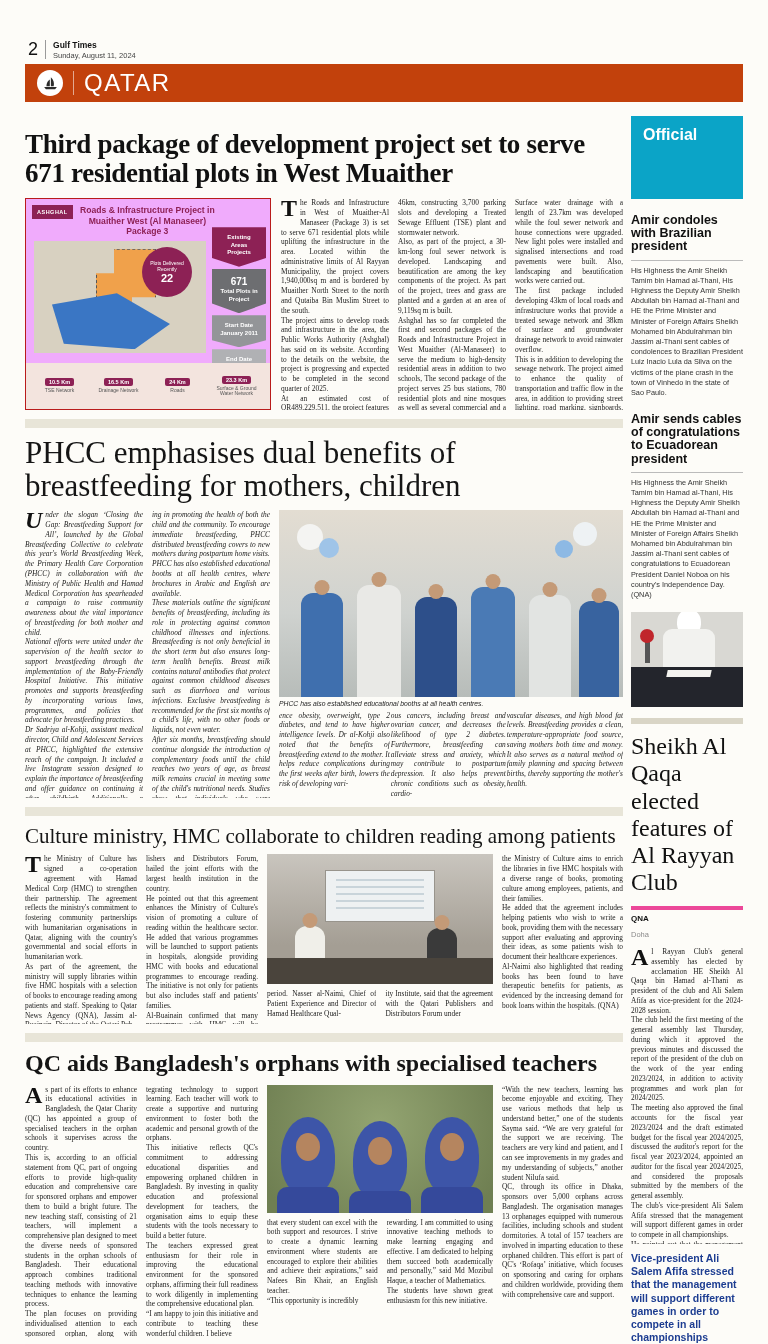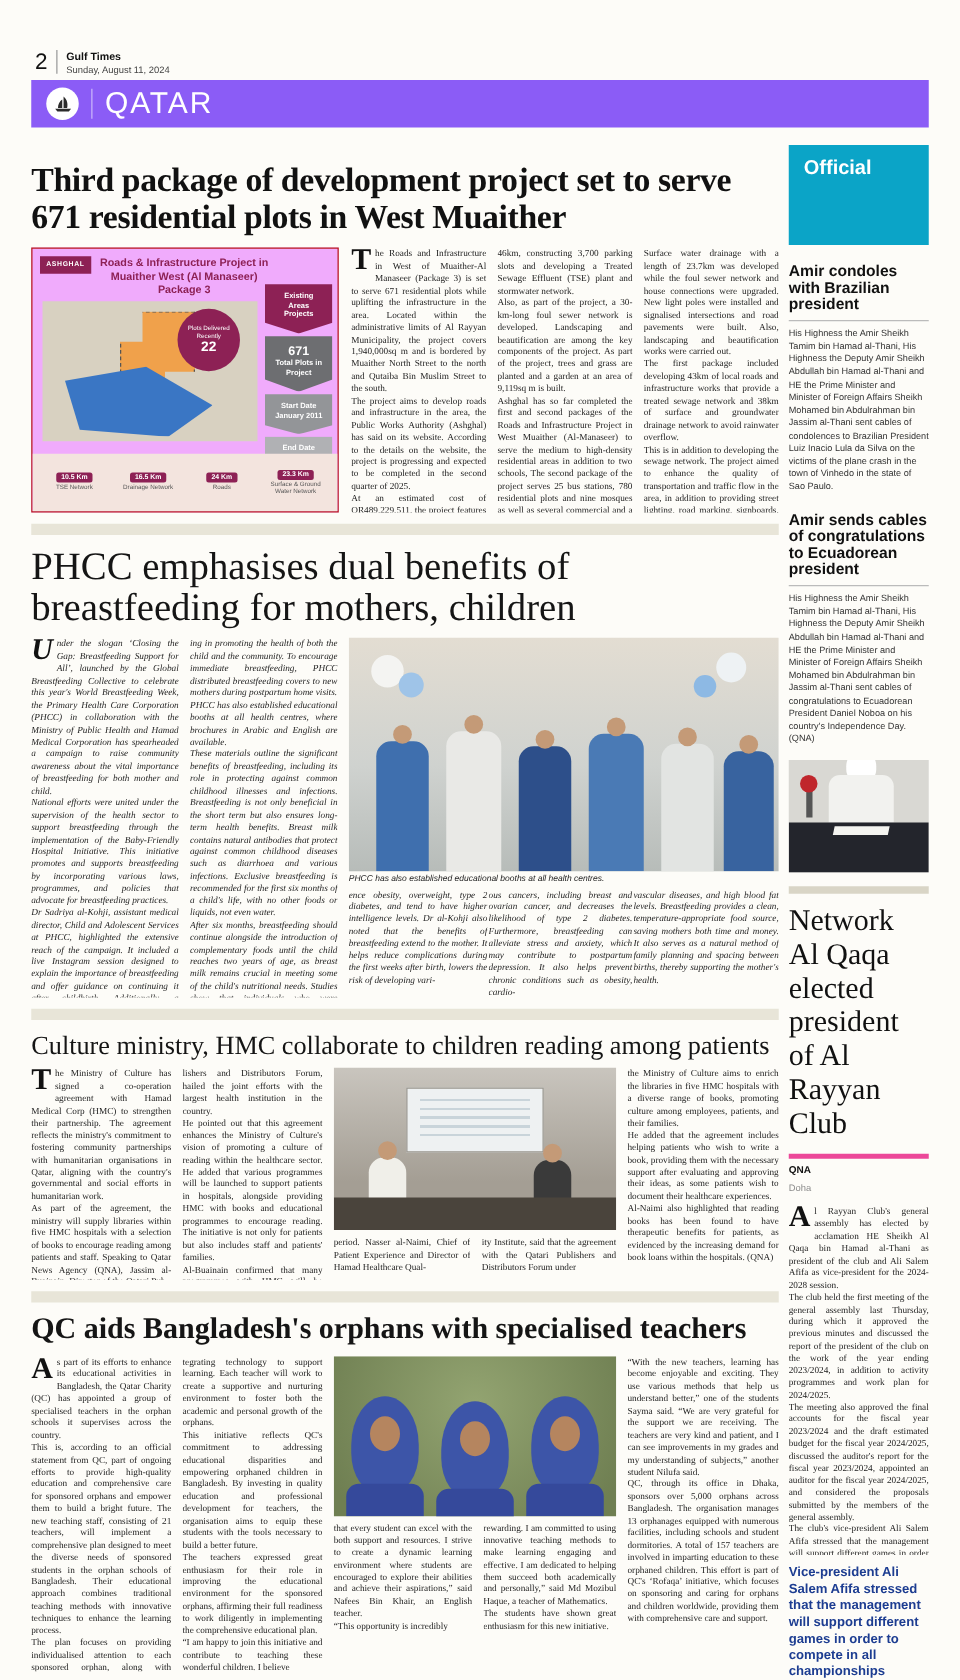--- a/index.html
+++ b/index.html
@@ -5,21 +5,21 @@
   html,body{margin:0;padding:0;background:#ffffff;}
   .page{position:relative;width:768px;height:1344px;background:#fdfcf8;overflow:hidden;
         font-family:"Liberation Serif",serif;color:#1c1c1c;}
   
   .masthead{position:absolute;top:40px;left:28px;display:flex;gap:7px;align-items:flex-start;}
   .pagenum{font-family:"Liberation Sans",sans-serif;font-size:18px;font-weight:400;color:#111;line-height:18px;}
   .mast-rule{width:1px;height:19px;background:#9a9a9a;}
   .paper-name{font-family:"Liberation Sans",sans-serif;font-size:8.5px;font-weight:700;color:#111;}
   .paper-date{font-family:"Liberation Sans",sans-serif;font-size:7.5px;color:#444;margin-top:1px;}
   
-  .banner{position:absolute;top:64px;left:25px;width:706px;height:38px;background:#8b5cf6;
+  .banner{position:absolute;top:64px;left:25px;width:706px;height:38px;background:#c2410c;
           display:flex;align-items:center;gap:10px;padding-left:12px;}
   .logo-circle{width:26px;height:26px;border-radius:50%;background:#fff;display:flex;align-items:center;justify-content:center;}
   .banner-rule{width:1px;height:24px;background:rgba(255,255,255,.55);}
   .banner-title{font-family:"Liberation Sans",sans-serif;font-weight:300;font-size:24px;color:#fff;letter-spacing:1.5px;}
   
   .content{position:absolute;top:104px;left:25px;width:718px;bottom:0;display:flex;gap:8px;}
   .main{width:598px;flex:none;}
   .sidebar{width:112px;flex:none;display:flex;flex-direction:column;}
   
   h1,h2,h3{margin:0;}
@@ -332,21 +332,21 @@
 
         <div class="torso"></div>
         <div class="mic"></div>
         <div class="michead"></div>
         <div class="desk"></div>
         <div class="nameplate"></div>
       </div>
 
       <div class="sb-sep"></div>
 
-      <h2 class="sb-head">Network Al Qaqa elected president of Al Rayyan Club</h2>
+      <h2 class="sb-head">Sheikh Al Qaqa elected features of Al Rayyan Club</h2>
       <div class="sb-byline">
         <span class="agency">QNA</span>
         <span class="city">Doha</span>
       </div>
       <div class="bodytext dropcap sb-body">Al Rayyan Club's general assembly has elected by acclamation HE Sheikh Al Qaqa bin Hamad al-Thani as president of the club and Ali Salem Afifa as vice-president for the 2024-2028 session.
 The club held the first meeting of the general assembly last Thursday, during which it approved the previous minutes and discussed the report of the president of the club on the work of the year ending 2023/2024, in addition to activity programmes and work plan for 2024/2025.
 The meeting also approved the final accounts for the fiscal year 2023/2024 and the draft estimated budget for the fiscal year 2024/2025, discussed the auditor's report for the fiscal year 2023/2024, appointed an auditor for the fiscal year 2024/2025, and considered the proposals submitted by the members of the general assembly.
 The club's vice-president Ali Salem Afifa stressed that the management will support different games in order to compete in all championships.
 He pointed out that the management will continue to work according to the long-term strategic plan that was set last season to advance various games, praising the first football team and their achievements in the previous season by obtaining second place in the Qatar League and reaching the final of the Qatar Cup. Vice-president Ali Salem Afifa while discussing the long-term goals of the club said that work will continue in the current season to achieve ambitions.</div>
       <div class="pullquote">Vice-president Ali Salem Afifa stressed that the management will support different games in order to compete in all championships</div>

